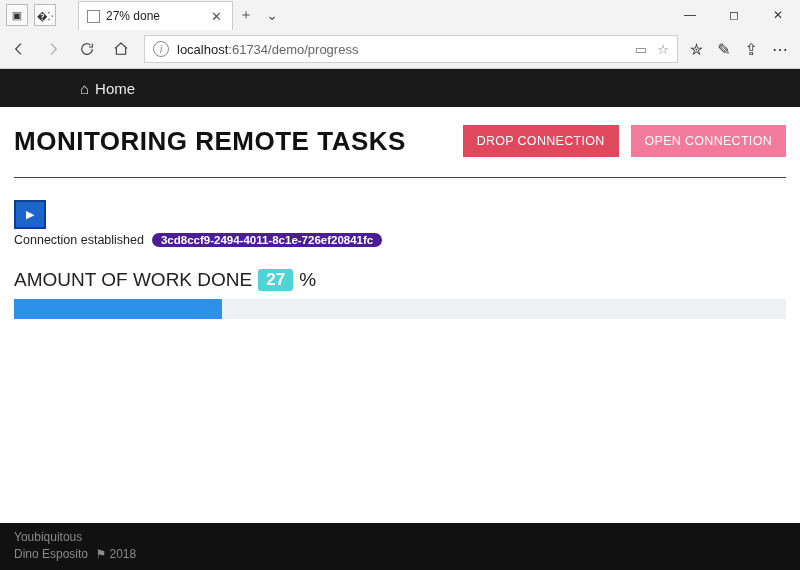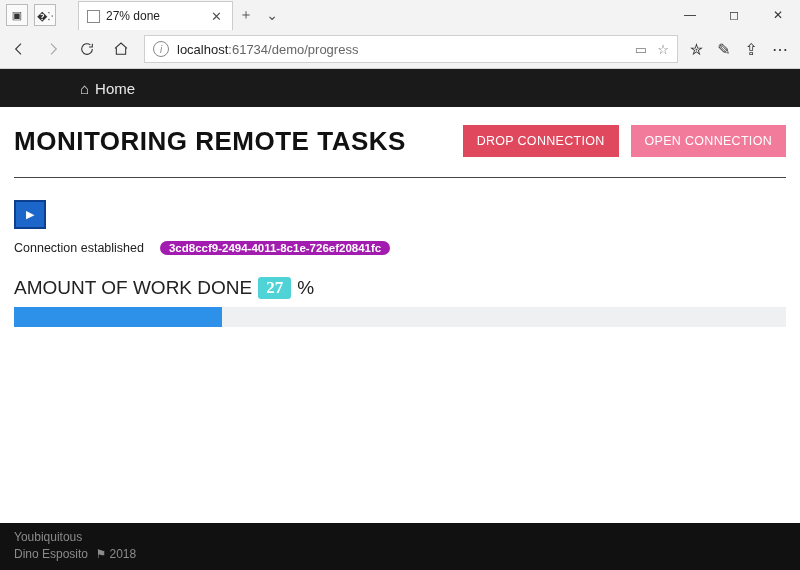--- a/index.html
+++ b/index.html
@@ -30,24 +30,24 @@
   .navbar .home-ico { margin-right:6px; }
   .content { padding:18px 14px 10px 14px; }
   .hrow { display:flex; align-items:center; gap:12px; border-bottom:1px solid #444; padding-bottom:20px; }
   .hrow h1 { font-size:26px; font-weight:600; letter-spacing:0.5px; color:#111; flex:1; }
   .btn { border:none; color:#fff; font-size:12.5px; font-weight:500; padding:9px 14px; letter-spacing:0.3px; cursor:pointer; }
   .btn-pink { background:#f27a9a; }
   .btn-red  { background:#e0485e; }
   .start-row { margin-top:22px; }
   .btn-start { background:#1c66c9; border:2px solid #0d3f8f; color:#fff; padding:6px 10px; font-size:13px; display:inline-flex; align-items:center; gap:6px; }
   .btn-start .play { font-size:11px; }
-  .status-row { margin-top:12px; font-size:12.5px; color:#222; display:flex; align-items:center; gap:16px; }
-  .pill { background:#a21caf; color:#fff; border-radius:10px; padding:1px 9px; font-size:11.5px; font-weight:600; }
+  .status-row { margin-top:4px; font-size:12.5px; color:#222; display:flex; align-items:center; gap:8px; }
+  .pill { background:#4c1d95; color:#fff; border-radius:10px; padding:1px 9px; font-size:11.5px; font-weight:600; }
   .work-row { margin-top:22px; font-size:19px; color:#222; display:flex; align-items:center; gap:6px; font-weight:500; }
-  .pct-badge { background:#4fd3d6; color:#fff; padding:1px 8px; border-radius:3px; font-weight:600; font-size:17px;font-family:Liberation Serif, serif; }
+  .pct-badge { background:#4fd3d6; color:#fff; padding:1px 8px; border-radius:3px; font-weight:600; font-size:17px; }
   .progress { margin-top:8px; height:20px; background:#eef0f1; width:100%; }
   .progress .bar { height:100%; background:#2d91ea; width:27%; }
   .footer { margin-top:auto; background:#111; color:#8a8a8a; font-size:12px; text-align:left; padding:6px 14px 8px; line-height:1.4; }
   .footer .tag { margin-left:4px; }
 </style>
 </head>
 <body>
 
 <div class="chrome">
   <div class="titlebar">

